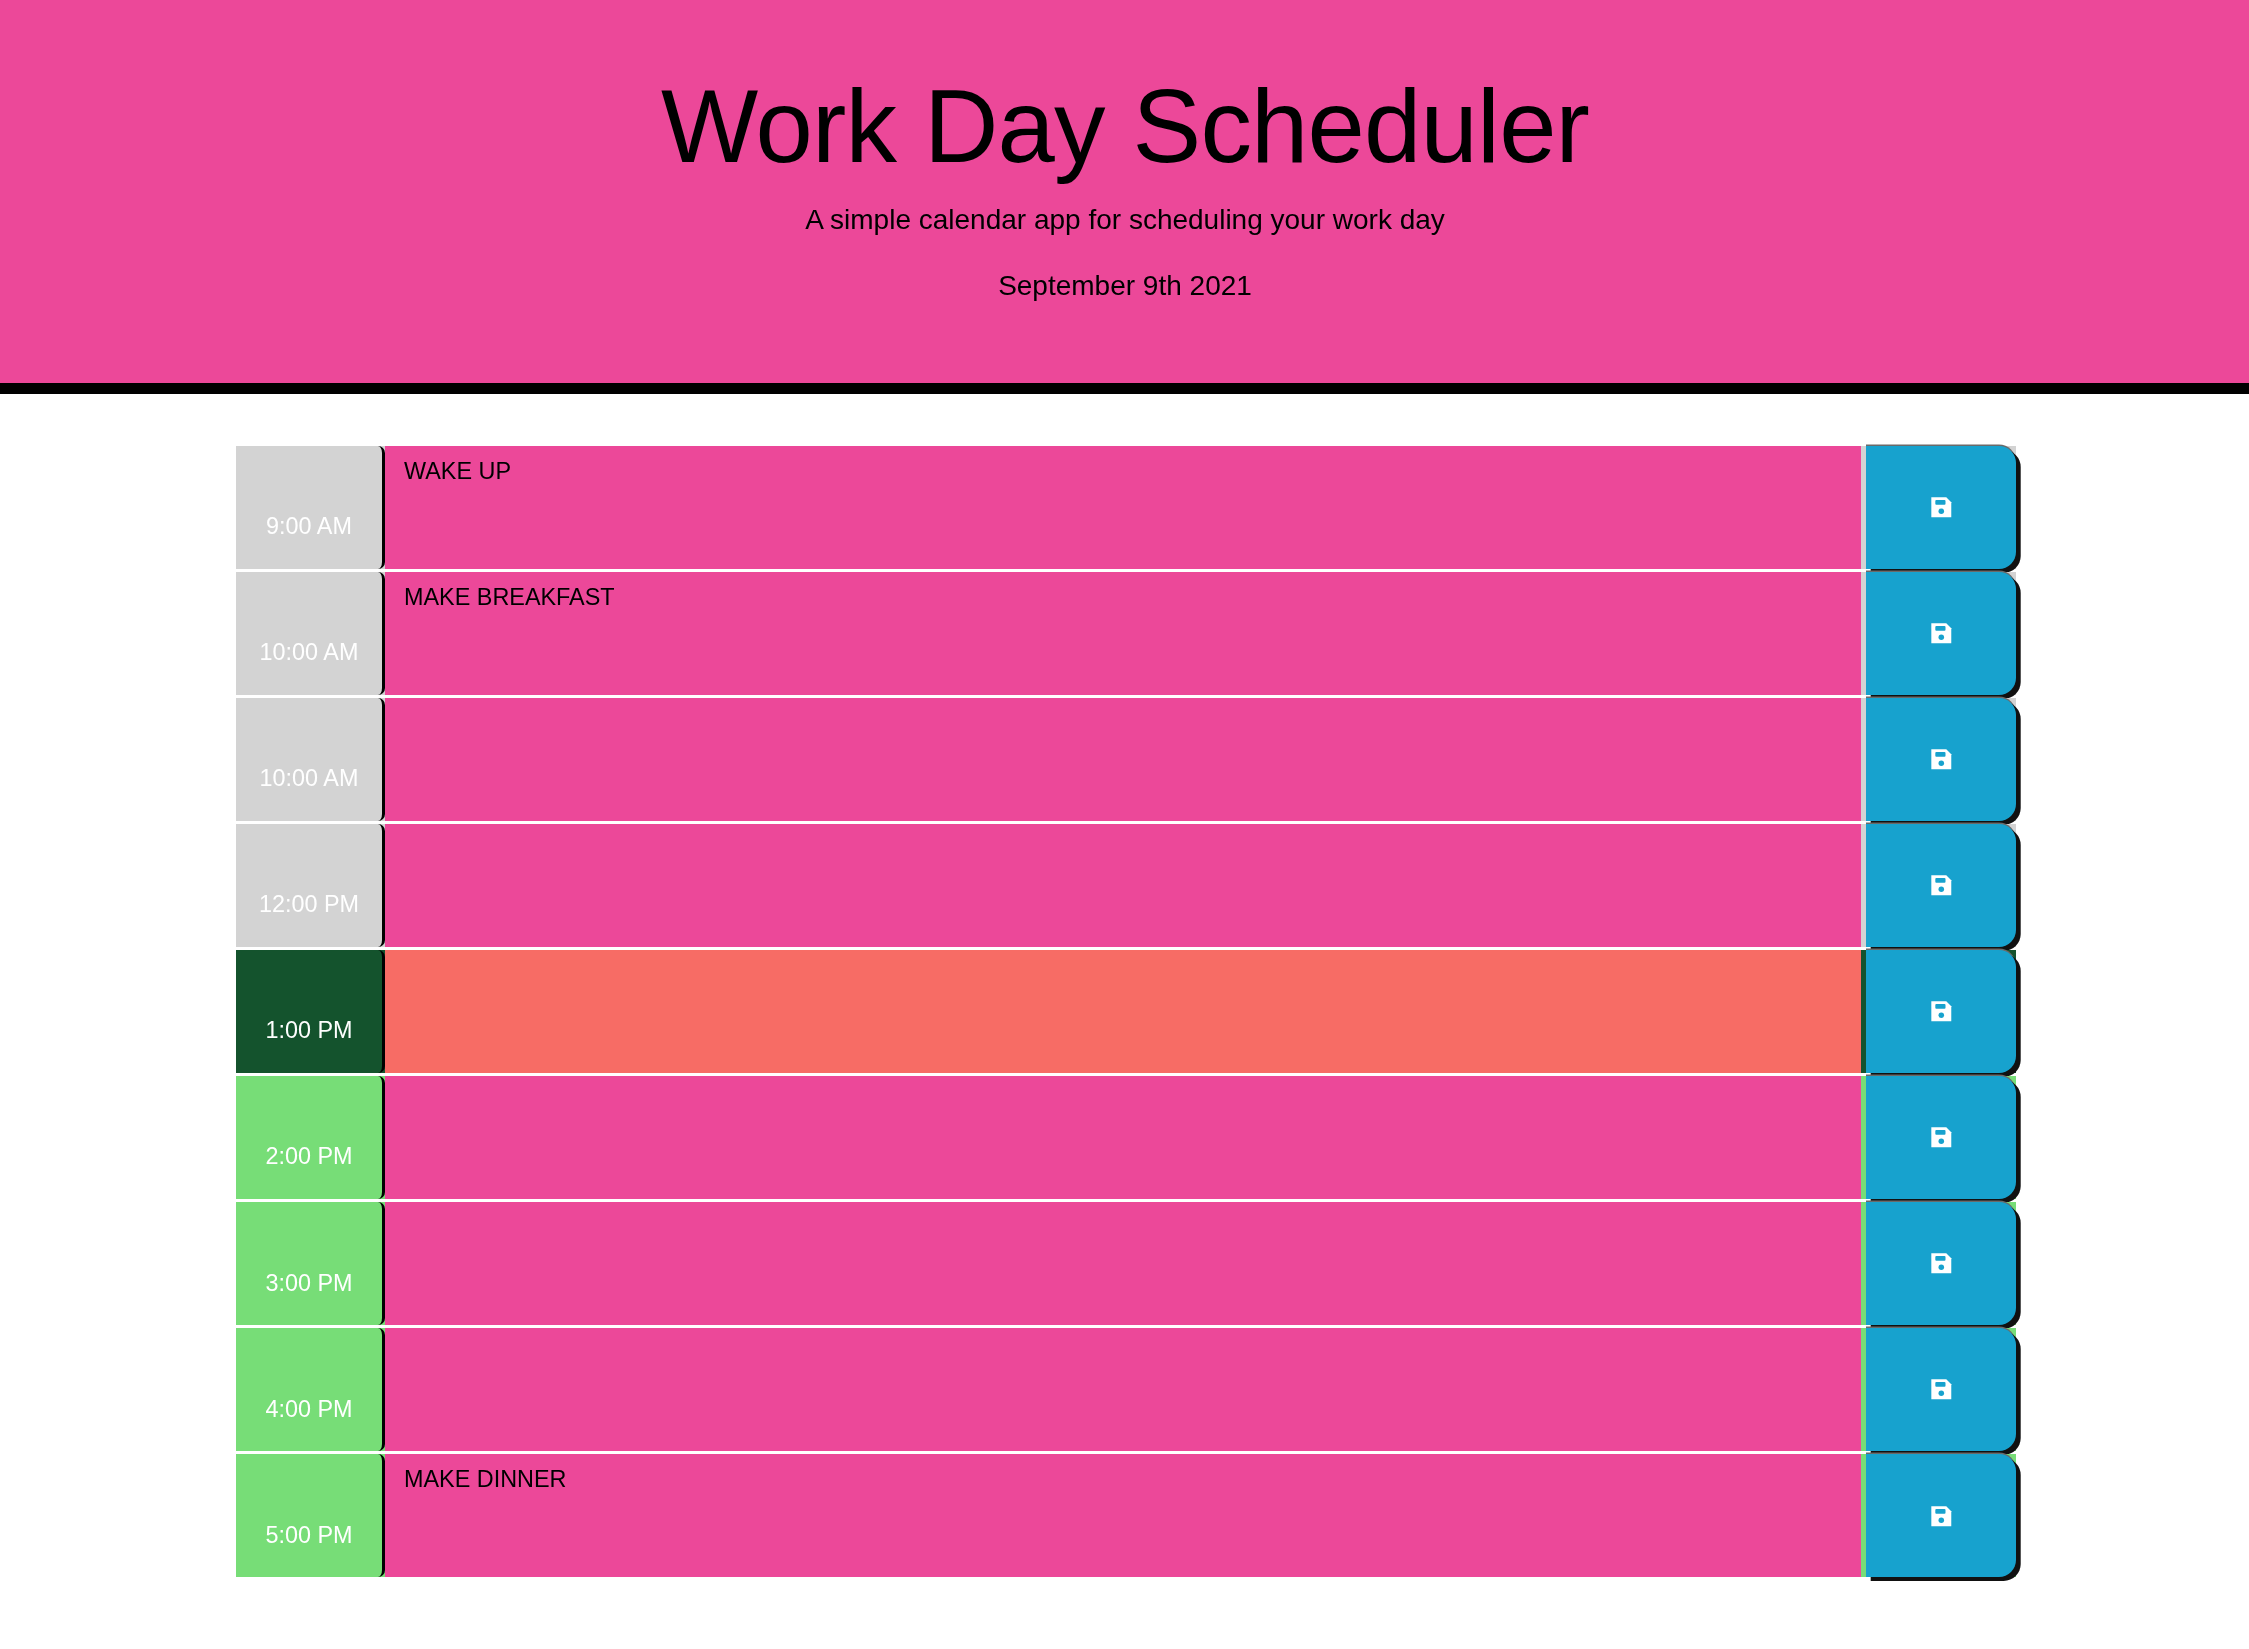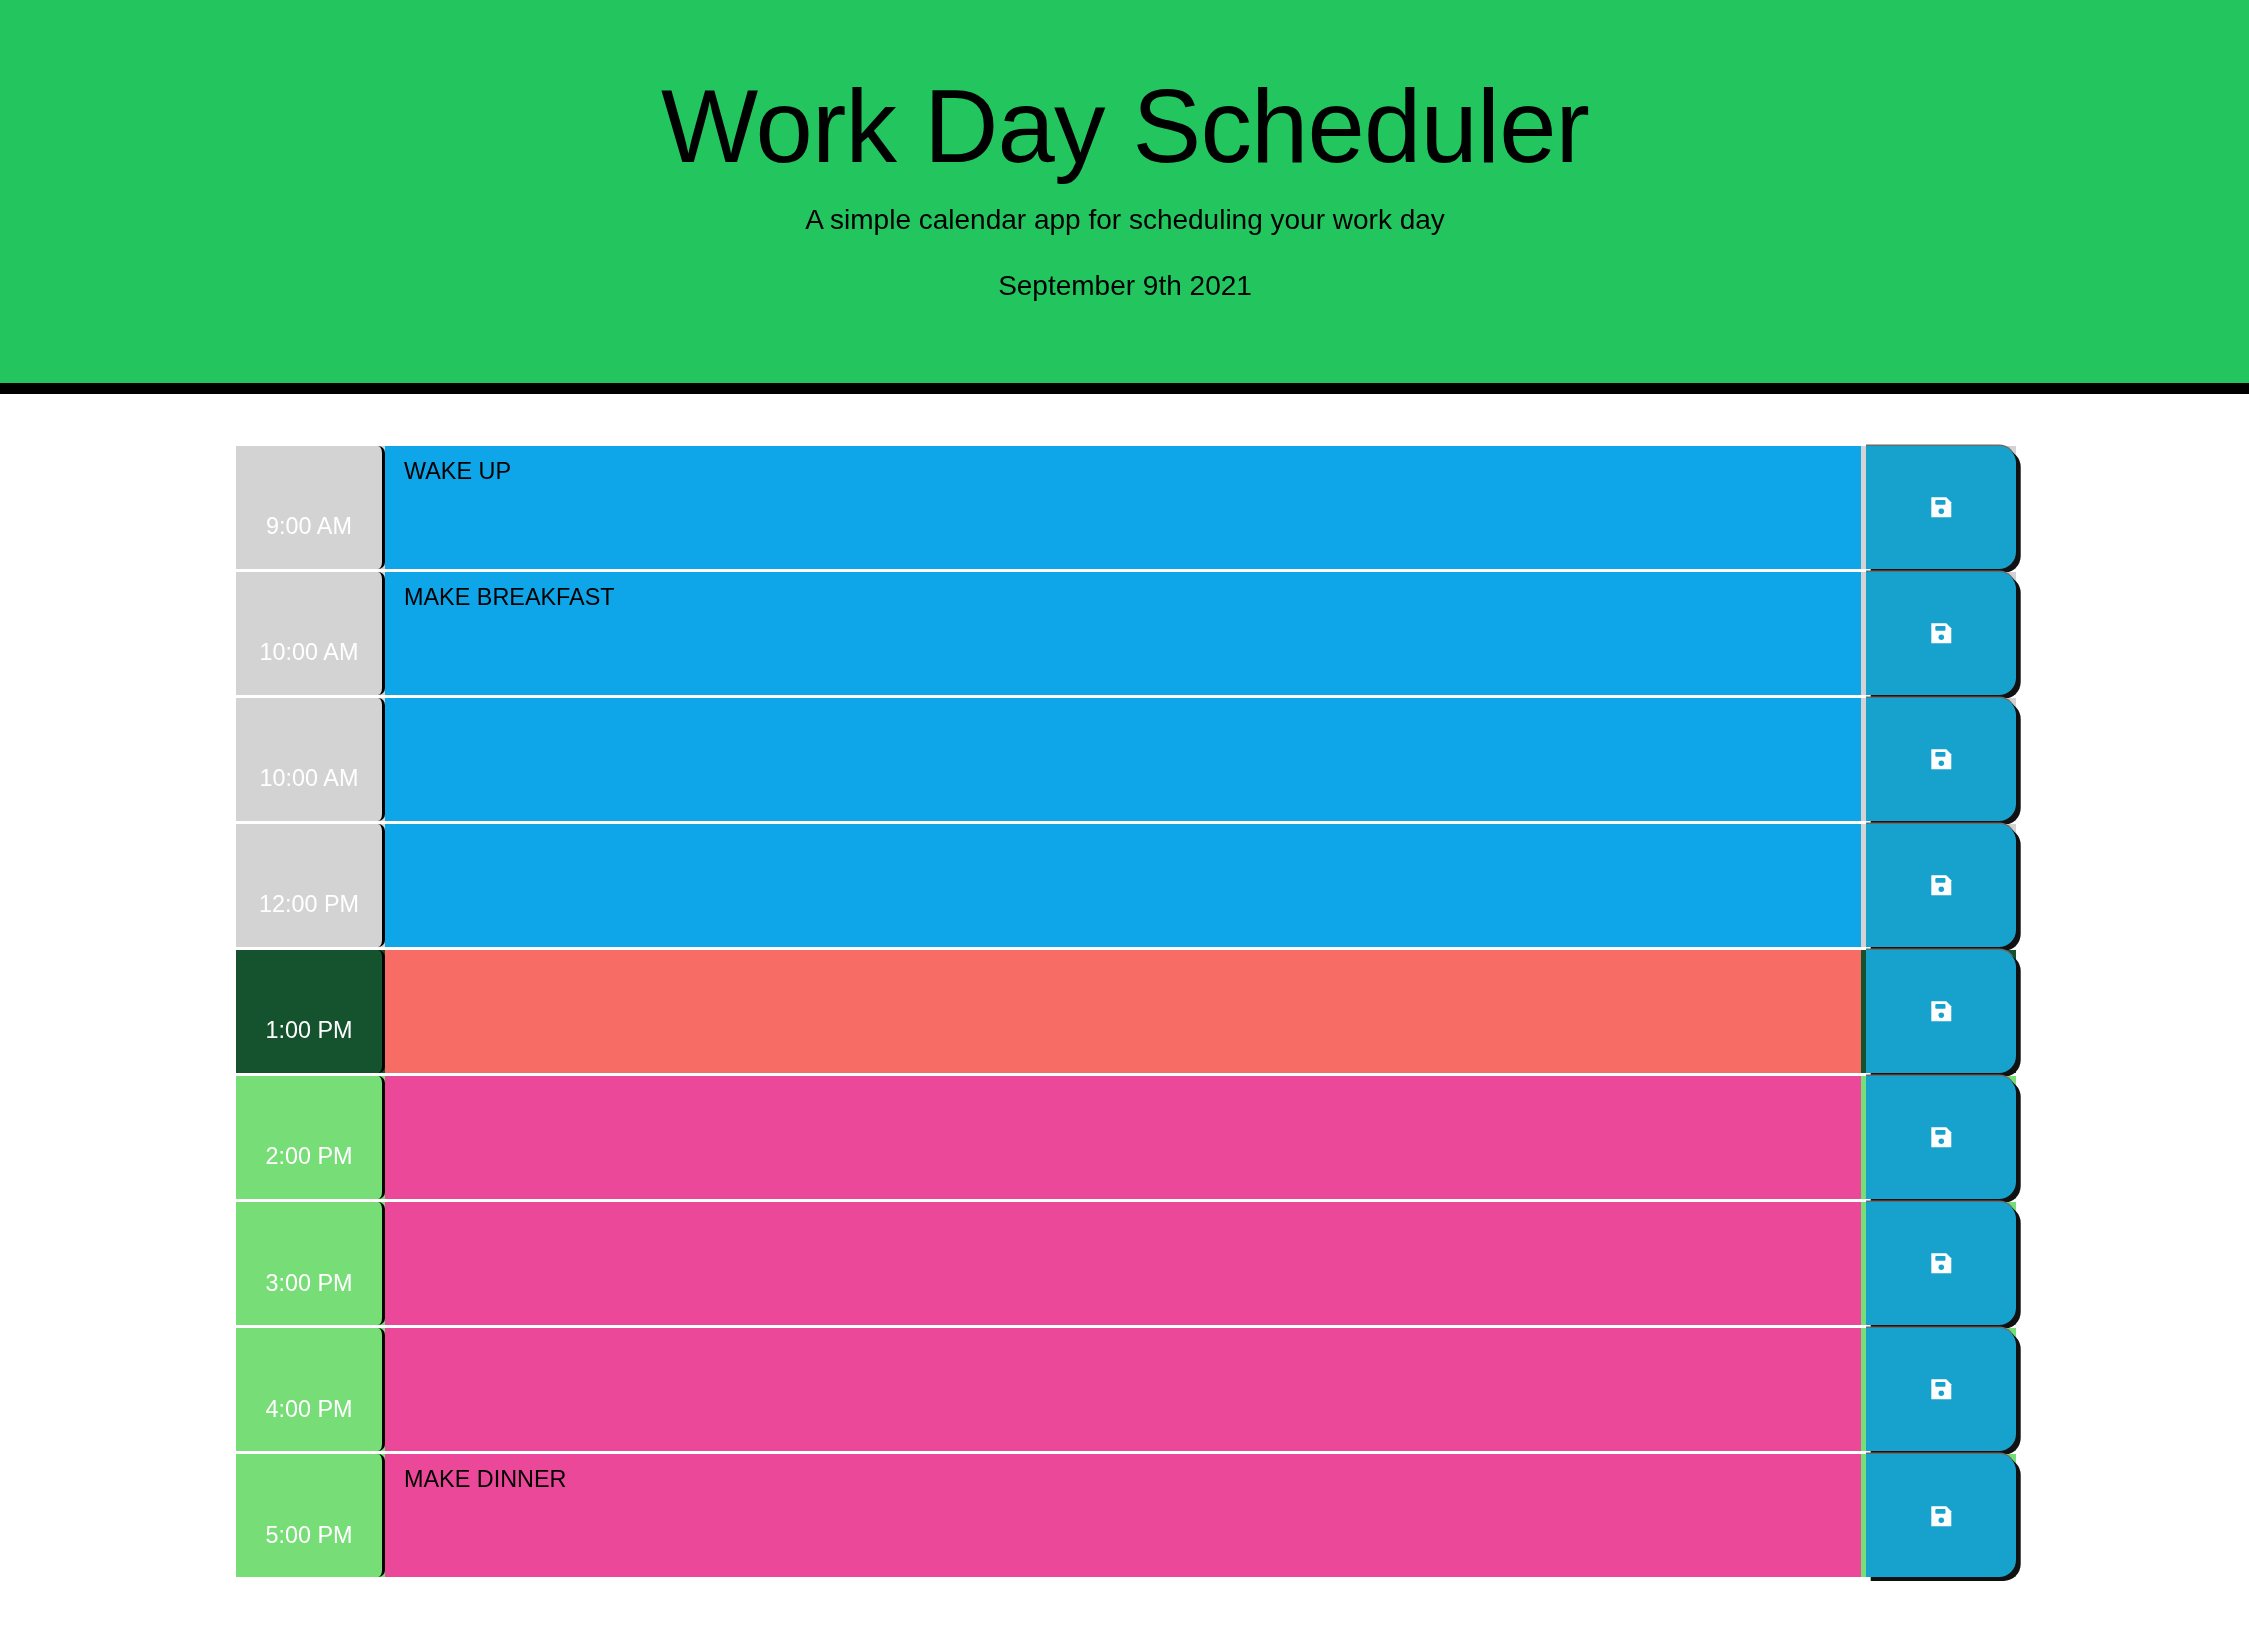--- a/index.html
+++ b/index.html
@@ -12,21 +12,21 @@
     background: #ffffff;
     font-family: "Liberation Sans", "DejaVu Sans", sans-serif;
     overflow: hidden;
   }
 
   
   .jumbotron {
     width: 100%;
     padding-top: 75px;
     text-align: center;
-    background: #22c55e;
+    background: #ec4899;
     border-bottom: 11.7px solid #000000;
     padding-bottom: 69px;
   }
   .app-title {
     margin: 0;
     font-size: 103px;
     font-weight: 400;
     line-height: 1.0;
     color: #000000;
     letter-spacing: -0.8px;
@@ -114,21 +114,21 @@
     cursor: pointer;
     display: flex;
     align-items: center;
     justify-content: center;
     padding: 0;
     margin-left: 4.7px;
   }
 
   
   .past    { background: #d3d3d3; }
-  .past .description { background: #0ea5e9; }
+  .past .description { background: #ec4899; }
   .present { background: #14532d; }
   .present .description { background: #f76c65; }
   .future  { background: #77dd77; }
   .future  .description { background: #ec4899; }
 
   .save-icon { display: block; }
 </style>
 </head>
 <body>
 

